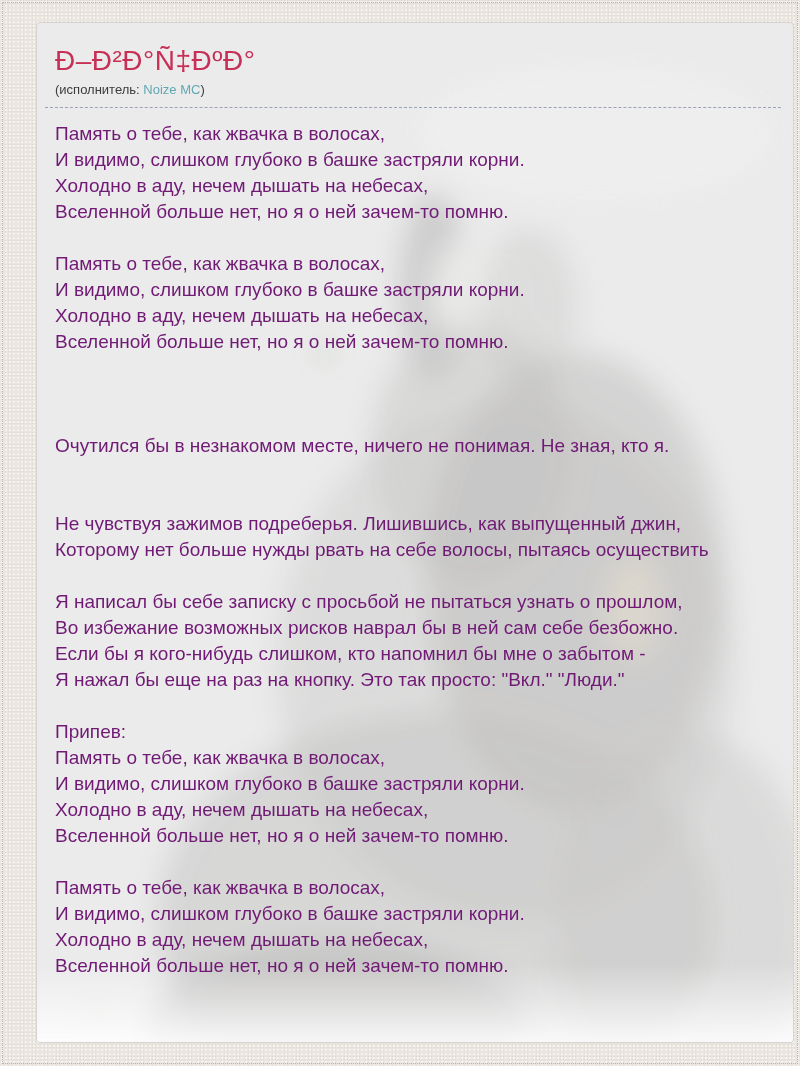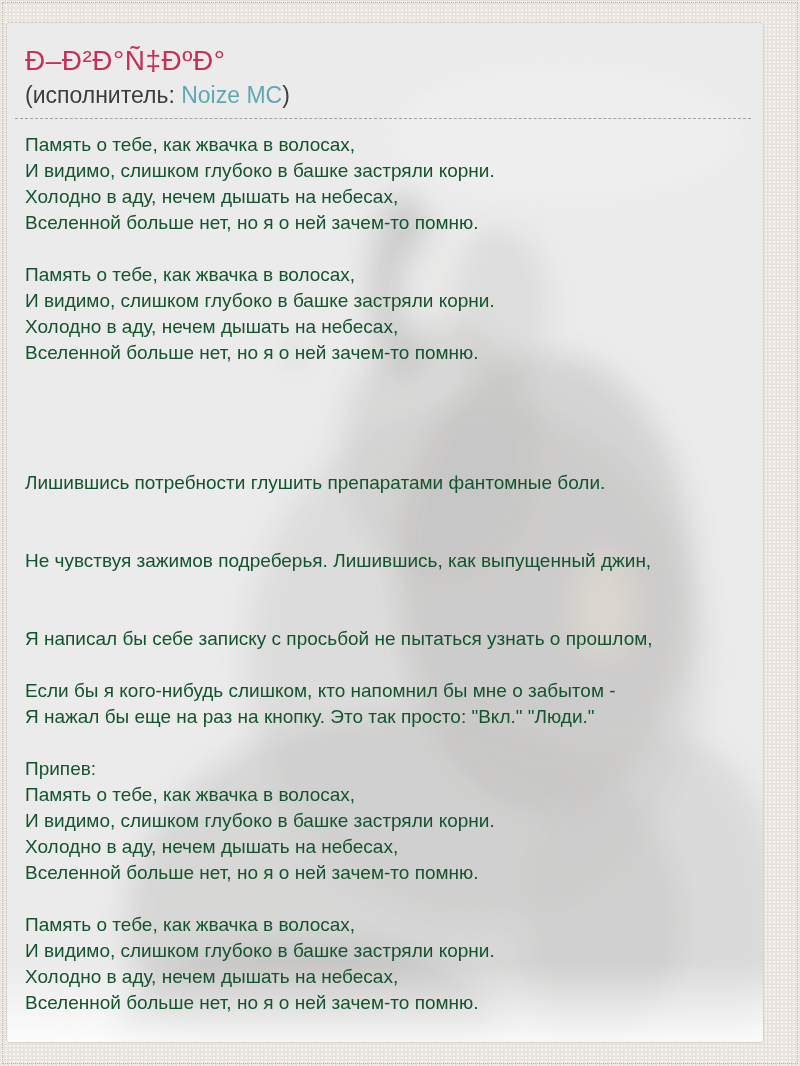--- a/index.html
+++ b/index.html
@@ -13,21 +13,21 @@
       radial-gradient(rgba(178,170,156,0.25) 1px, transparent 1px);
     background-size: 4px 4px, 3px 3px;
     background-position: 0 0, 1px 2px;
   }
   .page-frame {
     position: absolute; inset: 2px;
     border: 1px dotted #b9b4aa;
     pointer-events: none; z-index: 6;
   }
   .card {
-    position: absolute; left: 6px; top: 22px;
+    position: absolute; left: 36px; top: 22px;
     width: 758px; height: 1021px;
     box-sizing: border-box;
     background: #ebebeb;
     border: 1px solid #d6d4d1;
     border-radius: 4px;
     overflow: hidden;
   }
   .bg-art {
     position: absolute; left: 0; top: 0;
     width: 100%; height: 100%;
@@ -39,40 +39,40 @@
   }
   h1.title {
     margin: 2px 0 6px 0;
     font-size: 28px;
     font-weight: 400;
     line-height: 1.15;
     color: #c72f56;
     letter-spacing: 0.5px;
   }
   .subtitle {
-    font-size: 23px;
+    font-size: 13px;
     line-height: 1.1;
     color: #3c3c3c;
     margin: 0 0 10px 0;
   }
   .subtitle a {
     color: #5fa8b2;
     text-decoration: none;
     cursor: pointer;
   }
   .sep {
     height: 0;
     border-bottom: 1px dashed #9aa3b0;
     margin: 0 -6px 0 -10px;
   }
   .lyrics {
     padding-top: 13px;
     font-size: 19px;
     line-height: 26px;
-    color: #14532d;
+    color: #701a75;
   }
   .stanza { margin: 0 0 26px 0; }
   .stanza:last-child { margin-bottom: 0; }
 </style>
 </head>
 <body>
 
 <div class="page-frame"></div>
 
 <div class="card">
@@ -108,20 +108,20 @@
   <div class="content">
     <h1 class="title">Ð–Ð²Ð°Ñ‡ÐºÐ°</h1>
 
     <div class="subtitle"><span>(исполнитель: </span><a href="#">Noize MC</a><span>)</span></div>
 
     <div class="sep"></div>
 
     <div class="lyrics">
         <p class="stanza"><span>Память о тебе, как жвачка в волосах,</span><br><span>И видимо, слишком глубоко в башке застряли корни.</span><br><span>Холодно в аду, нечем дышать на небесах,</span><br><span>Вселенной больше нет, но я о ней зачем-то помню.</span></p>
         <p class="stanza"><span>Память о тебе, как жвачка в волосах,</span><br><span>И видимо, слишком глубоко в башке застряли корни.</span><br><span>Холодно в аду, нечем дышать на небесах,</span><br><span>Вселенной больше нет, но я о ней зачем-то помню.</span></p>
-        <p class="stanza"><br><br><br><span>Лишившись потребности глушить препаратами фантомные боли.</span></p>
-        <p class="stanza"><br><span>Не чувствуя зажимов подреберья. Лишившись, как выпущенный джин,</span><br><br></p>
-        <p class="stanza"><span>Я написал бы себе записку с просьбой не пытаться узнать о прошлом,</span><br><br><span>Если бы я кого-нибудь слишком, кто напомнил бы мне о забытом -</span><br><span>Я нажал бы еще на раз на кнопку. Это так просто: "Вкл." "Люди."</span></p>
+        <p class="stanza"><br><br><span>Очутился бы в незнакомом месте, ничего не понимая. Не зная, кто я.</span><br></p>
+        <p class="stanza"><br><span>Не чувствуя зажимов подреберья. Лишившись, как выпущенный джин,</span><br><span>Которому нет больше нужды рвать на себе волосы, пытаясь осуществить</span><br></p>
+        <p class="stanza"><span>Я написал бы себе записку с просьбой не пытаться узнать о прошлом,</span><br><span>Во избежание возможных рисков наврал бы в ней сам себе безбожно.</span><br><span>Если бы я кого-нибудь слишком, кто напомнил бы мне о забытом -</span><br><span>Я нажал бы еще на раз на кнопку. Это так просто: "Вкл." "Люди."</span></p>
         <p class="stanza"><span>Припев:</span><br><span>Память о тебе, как жвачка в волосах,</span><br><span>И видимо, слишком глубоко в башке застряли корни.</span><br><span>Холодно в аду, нечем дышать на небесах,</span><br><span>Вселенной больше нет, но я о ней зачем-то помню.</span></p>
         <p class="stanza"><span>Память о тебе, как жвачка в волосах,</span><br><span>И видимо, слишком глубоко в башке застряли корни.</span><br><span>Холодно в аду, нечем дышать на небесах,</span><br><span>Вселенной больше нет, но я о ней зачем-то помню.</span></p>
       </div>
   </div>
 </div>
 
 </body></html>

